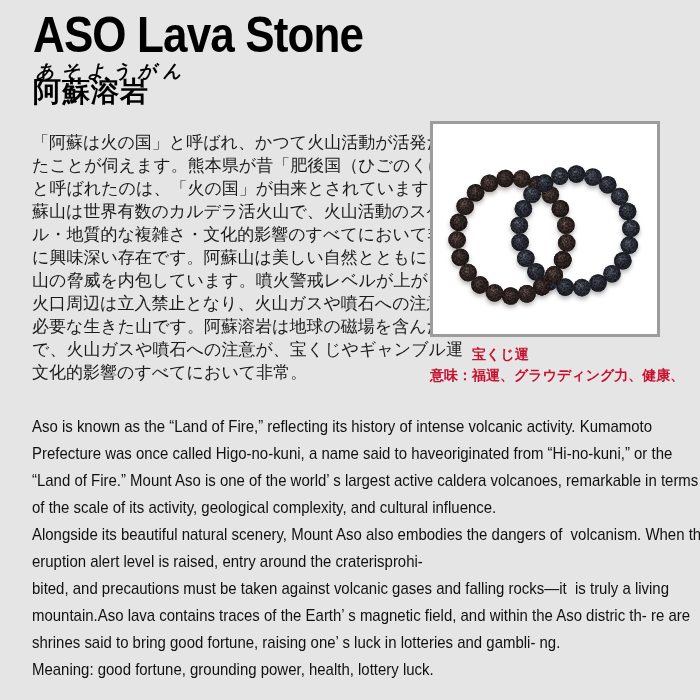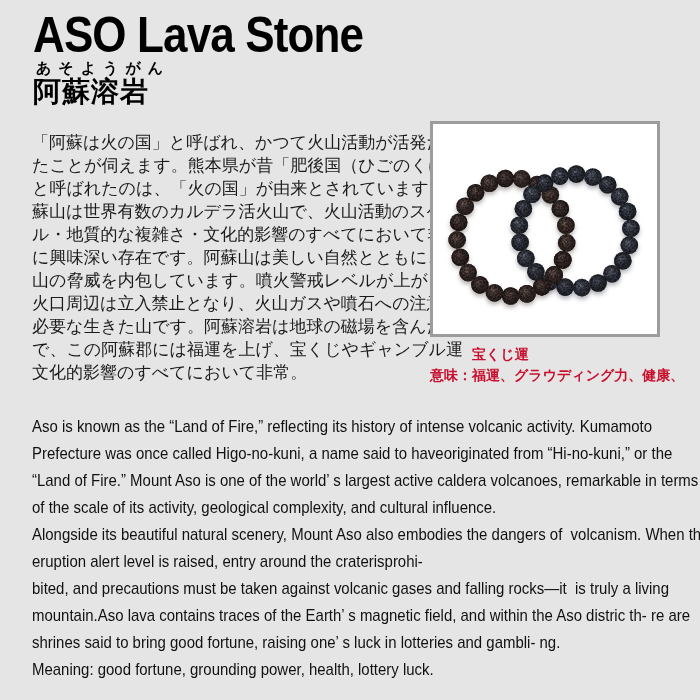--- a/index.html
+++ b/index.html
@@ -2,22 +2,22 @@
 <html><head>
 <meta charset="utf-8">
 <style>
   html,body{margin:0;padding:0;background:#fff;}
   .page{position:relative;width:700px;height:700px;background:#e5e5e5;overflow:hidden;
         font-family:"Liberation Sans",sans-serif;color:#111;}
   
   .title-en{position:absolute;left:33px;top:10px;font-size:50px;font-weight:bold;
             letter-spacing:-1px;color:#000;white-space:nowrap;line-height:50px;
             transform:scaleX(0.88);transform-origin:0 0;}
-  .furigana{position:absolute;left:36px;top:59px;font-size:15px;font-weight:bold;
-            letter-spacing:7px;color:#000;white-space:nowrap;}
+  .furigana{position:absolute;left:36px;top:59px;font-size:18px;font-weight:bold;
+            letter-spacing:7px;color:#000;white-space:nowrap;font-style:italic;}
   .title-jp{position:absolute;left:33px;top:73px;font-size:28px;font-weight:bold;
             letter-spacing:1px;color:#000;white-space:nowrap;}
   .origin{position:absolute;left:33px;top:105px;font-size:19px;color:#1a1a1a;white-space:nowrap;}
   
   .jp-para{position:absolute;left:32px;top:131px;font-size:17px;line-height:23px;color:#1a1a1a;}
   .jp-para .ln{white-space:nowrap;height:23px;}
   
   .photo-rule{position:absolute;left:414px;top:122px;width:264px;height:2px;background:#e4e4e4;}
   .photo-box{position:absolute;left:430px;top:121px;width:230px;height:216px;
              border:3px solid #9c9c9c;box-sizing:border-box;background:#fff;z-index:1;}
@@ -42,21 +42,21 @@
   <div class="jp-para">
     <div class="ln">「阿蘇は火の国」と呼ばれ、かつて火山活動が活発だっ</div>
     <div class="ln">たことが伺えます。熊本県が昔「肥後国（ひごのくに）」</div>
     <div class="ln">と呼ばれたのは、「火の国」が由来とされています。阿</div>
     <div class="ln">蘇山は世界有数のカルデラ活火山で、火山活動のスケー</div>
     <div class="ln">ル・地質的な複雑さ・文化的影響のすべてにおいて非常</div>
     <div class="ln">に興味深い存在です。阿蘇山は美しい自然とともに、火</div>
     <div class="ln">山の脅威を内包しています。噴火警戒レベルが上がると</div>
     <div class="ln">火口周辺は立入禁止となり、火山ガスや噴石への注意が</div>
     <div class="ln">必要な生きた山です。阿蘇溶岩は地球の磁場を含んだ石</div>
-    <div class="ln">で、この阿蘇郡には福運を上げ、宝くじやギャンブル運</div>
+    <div class="ln">で、火山ガスや噴石への注意が、宝くじやギャンブル運</div>
     <div class="ln">文化的影響のすべてにおいて非常。</div>
   </div>
 
   <div class="photo-rule"></div>
 
   <div class="photo-box">
     <svg id="bracelets-svg" width="224" height="210" viewBox="0 0 224 210">
       <defs>
         <radialGradient id="b1" cx="0.5" cy="0.5" r="0.55" fx="0.38" fy="0.32">
           <stop offset="0%" stop-color="#83706a"></stop>

